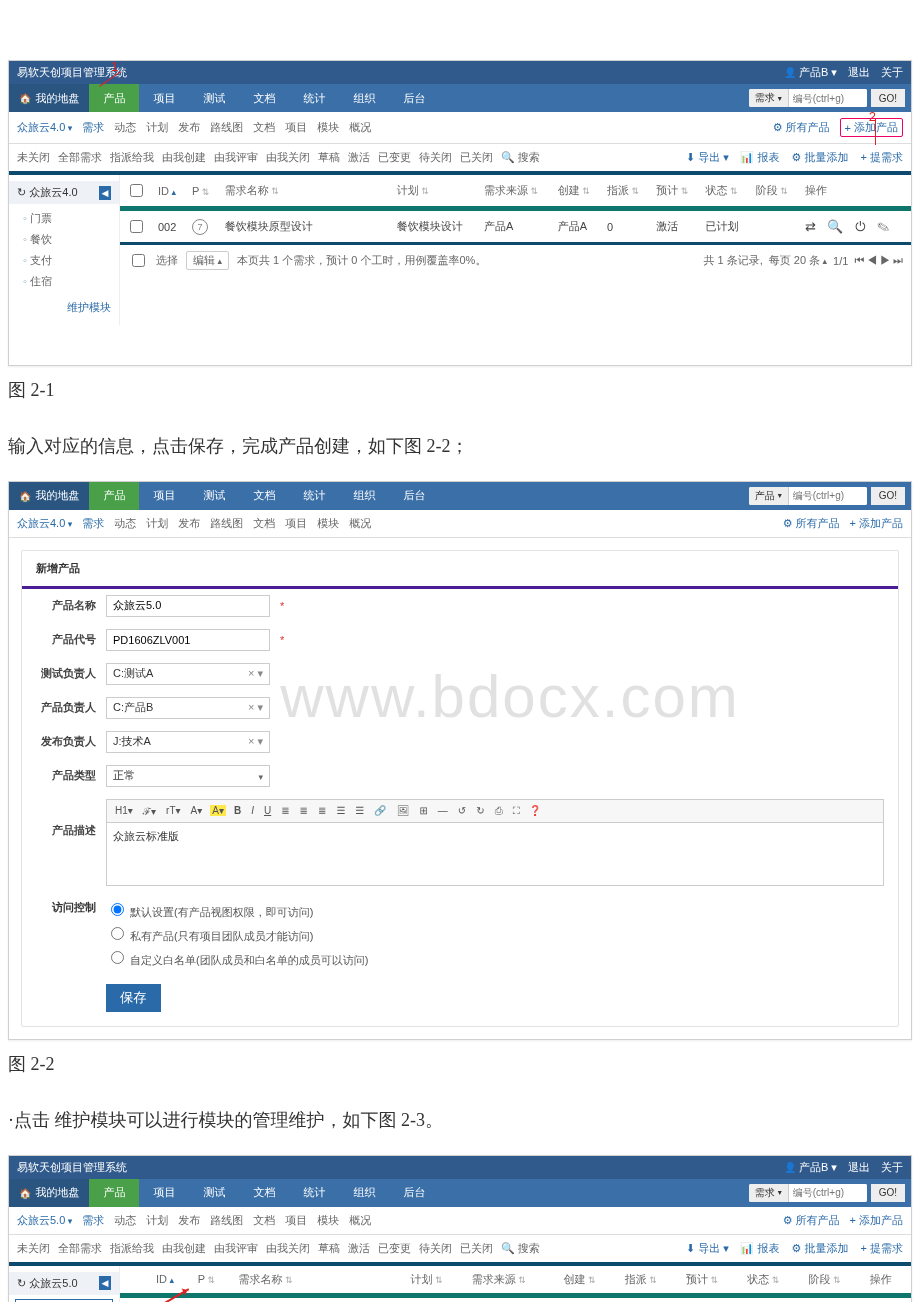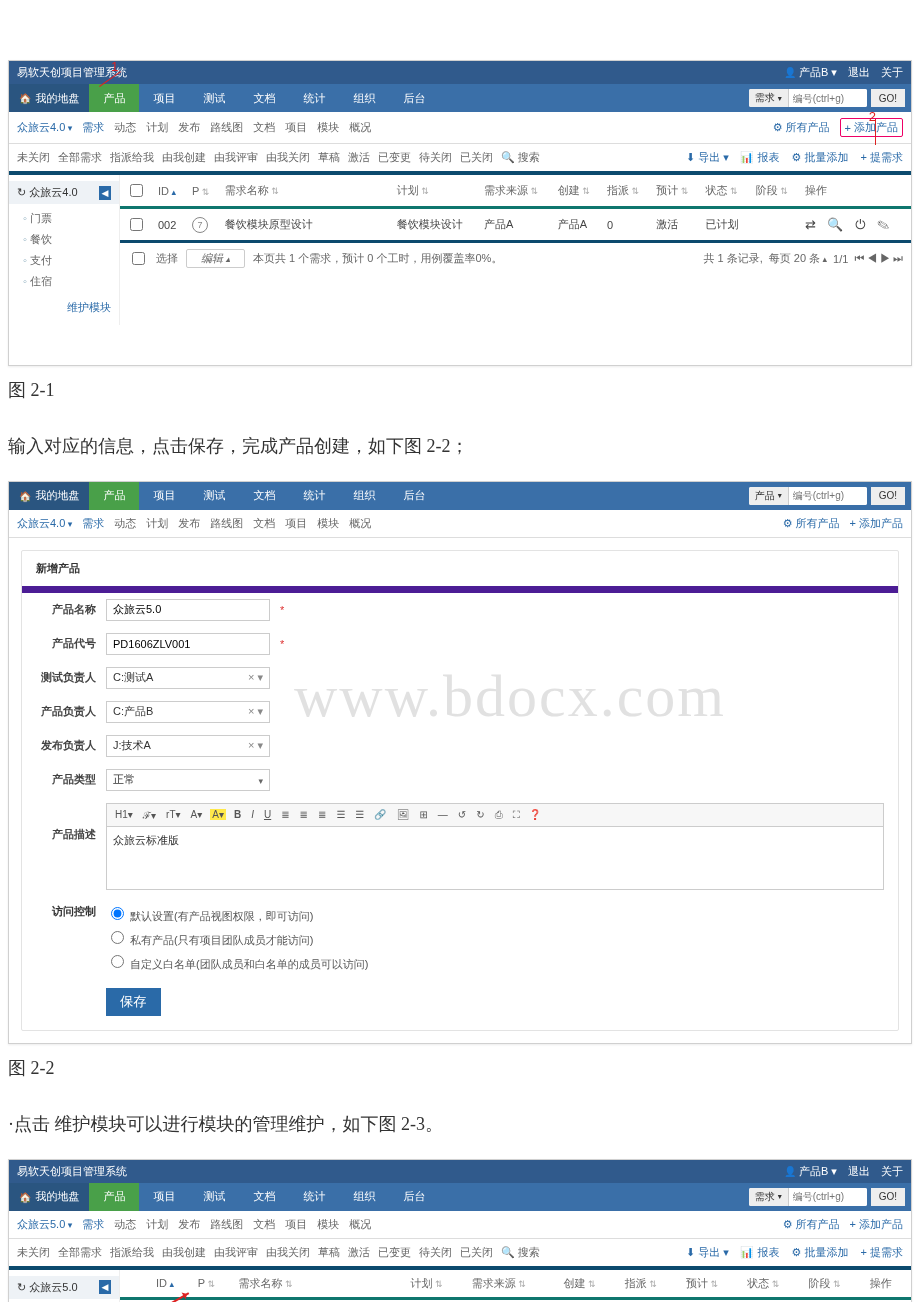--- a/index.html
+++ b/index.html
@@ -48,64 +48,64 @@
   .sb-head { background:#eef2f6; padding:4px 8px; display:flex; justify-content:space-between; align-items:center; }
   .sb-head .collapse { background:#2a6aa8; color:#fff; width:12px; height:14px; display:flex; align-items:center; justify-content:center; font-size:9px; cursor:pointer; }
   .sb-list { padding:4px 0 4px 14px; }
   .sb-list .leaf { padding:3px 0; color:#666; cursor:pointer; }
   .sb-list .leaf::before { content:"◦ "; color:#8ab; }
   .sb-foot { text-align:right; padding:4px 8px; color:#2a6aa8; cursor:pointer; }
   .sb-foot.boxed { border:1px solid #2a6aa8; margin:4px 6px; text-align:center; padding:3px; }
 
   .content { flex:1; padding:0; }
   table.grid { width:100%; border-collapse:collapse; }
-  table.grid th { text-align:left; font-weight:normal; color:#666; padding:6px 6px; border-bottom:3px solid #0f766e; white-space:nowrap; }
+  table.grid th { text-align:left; font-weight:normal; color:#666; padding:6px 6px; border-bottom:5px solid #0f766e; white-space:nowrap; }
   table.grid th .sort::after { content:" ⇅"; font-size:9px; color:#aaa; }
   table.grid th .sortup::after { content:" ▴"; font-size:9px; color:#2a6aa8; }
   table.grid td { padding:6px 6px; border-bottom:3px solid #0c4a6e; color:#444; white-space:nowrap; }
   .cklink { color:#2a6aa8; cursor:pointer; }
   .pri-round { display:inline-block; width:14px; height:14px; border:1px solid #888; border-radius:50%; text-align:center; line-height:14px; font-size:9px; color:#888; }
   .act-icons { color:#2a6aa8; letter-spacing:4px; font-size:13px; cursor:pointer; }
 
   .tfootrow { display:flex; align-items:center; padding:6px 8px; color:#666; gap:8px; }
-  .tfootrow .editbtn { border:1px solid #ccc; padding:1px 14px; border-radius:2px; cursor:pointer;font-style:italic; }
+  .tfootrow .editbtn { border:1px solid #ccc; padding:1px 6px; border-radius:2px; cursor:pointer; }
   .tfootrow .editbtn::after { content:" ▴"; font-size:9px; }
   .tfootrow .pager { margin-left:auto; display:flex; gap:6px; align-items:center; }
   .pgdrop::after { content:" ▴"; font-size:9px; }
 
   
   .anno { position:absolute; color:#d22; font-size:13px; font-family:Arial; pointer-events:none; }
   .anno.n1 { top:-2px; left:102px; }
   .anno.n2 { top:48px; right:35px; }
   .anno.line1 { top:10px; left:86px; width:26px; height:1px; border-top:1px solid #d22; transform:rotate(-35deg); transform-origin:right; }
   .anno.line2 { top:58px; right:34px; width:1px; height:26px; border-left:1px solid #d22; }
   .anno.arrow3 { top:132px; left:140px; width:40px; height:1px; border-top:2px solid #d22; transform:rotate(-30deg); transform-origin:right; }
   .anno.arrow3::after { content:""; position:absolute; right:-2px; top:-5px; border:4px solid transparent; border-left-color:#d22; }
 
   
   .formcard { margin:12px; border:1px solid #e3e3e3; border-radius:2px; }
-  .formcard .fh { padding:10px 14px; border-bottom:7px solid #4c1d95; font-weight:bold; }
+  .formcard .fh { padding:10px 14px; border-bottom:3px solid #4c1d95; font-weight:bold; }
   .frow { display:flex; align-items:center; padding:6px 14px; gap:10px; }
   .frow .flabel { width:60px; text-align:right; color:#444; font-weight:bold; }
   .frow input.txt, .frow .sel, .frow .sel2 { border:1px solid #ccc; padding:3px 6px; font-size:11px; width:150px; height:14px; }
   .frow .sel { display:flex; align-items:center; justify-content:space-between; }
   .frow .sel2 { display:flex; align-items:center; justify-content:space-between; width:150px; }
   .sel .clrx::after { content:"× ▾"; color:#888; }
   .sel2 .dd::after { content:"▾"; color:#666; font-size:9px; }
   .star { color:#d33; }
   .rte-toolbar { border:1px solid #ccc; border-bottom:none; padding:4px 6px; display:flex; gap:6px; align-items:center; font-size:10px; color:#555; background:#f7f7f7; }
   .rtbtn { cursor:pointer; padding:0 2px; }
   .rtbtn.hl { background:#ffe94a; }
   .rte-area { border:1px solid #ccc; min-height:50px; padding:6px; font-size:11px; }
   .radio-row { display:flex; align-items:flex-start; padding:6px 14px; gap:10px; }
   .radio-row .flabel { width:60px; text-align:right; font-weight:bold; padding-top:2px; }
   .radio-col label { display:block; padding:2px 0; color:#555; }
   .savebtn { background:#2a6aa8; color:#fff; border:none; padding:5px 14px; margin:8px 0 14px 84px; cursor:pointer; }
 
-  .watermark { position:absolute; top:180px; left:120px; right:20px; text-align:center; font-size:60px; color:rgba(120,120,120,.22); font-family:Liberation Serif, serif; letter-spacing:2px; pointer-events:none; font-weight:400; }
+  .watermark { position:absolute; top:180px; left:120px; right:20px; text-align:center; font-size:60px; color:rgba(120,120,120,.22); font-family:Liberation Sans, sans-serif; letter-spacing:2px; pointer-events:none; font-weight:400; }
 
   .shot3 { padding-bottom:50px; }
 </style>
 </head>
 <body>
 
 <div class="page">
 
 <div class="figure">
   <div class="shot tall-bottom">

